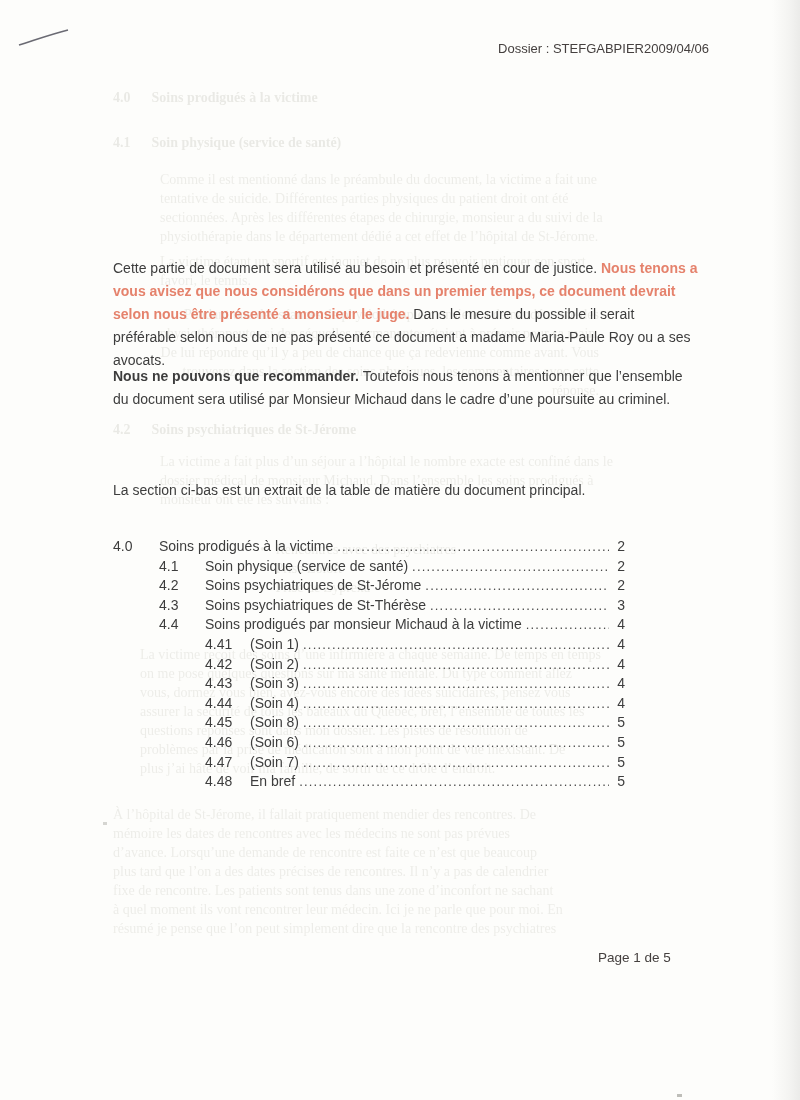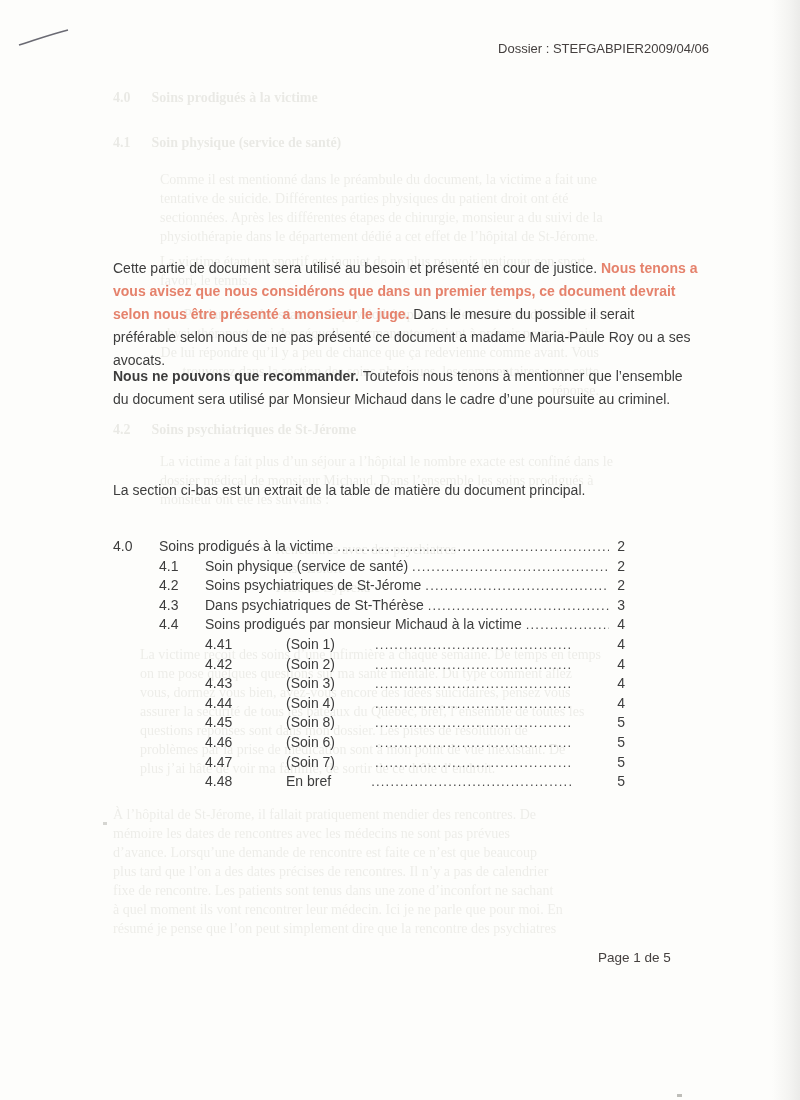--- a/index.html
+++ b/index.html
@@ -27,21 +27,21 @@
   .p1{top:173px;}
   .p2{top:249px;margin-top:8px;}
   .p3{top:365px;}
   .p-intro{top:479px;}
   .accent{color:#e5826c;font-weight:bold;}
   .bold{font-weight:bold;}
   
   .toc{position:absolute;top:537px;left:113px;width:512px;font-size:14px;}
   .toc-row{display:flex;align-items:baseline;height:19.6px;line-height:19.6px;white-space:nowrap;}
   .toc-row.lvl1{padding-left:46px;}
-  .toc-row.lvl2{padding-left:92px;gap:36px;}
+  .toc-row.lvl2{padding-left:92px;}
   .toc-num{flex:0 0 46px;}
   .toc-row.lvl2 .toc-num{flex:0 0 45px;}
   .toc-label{flex:0 0 auto;padding-right:4px;}
   .toc-leader{flex:1 1 auto;overflow:hidden;white-space:nowrap;
               font-size:13px;letter-spacing:1.2px;color:#4a4a4a;}
   .toc-page{flex:0 0 16px;text-align:right;}
   .page-footer{position:absolute;top:950px;left:598px;font-size:13.5px;color:#45403f;}
 </style>
 </head>
 <body>
@@ -119,21 +119,21 @@
           <span class="toc-page">2</span>
         </div>
         <div class="toc-row lvl1">
           <span class="toc-num">4.2</span>
           <span class="toc-label">Soins psychiatriques de St-Jérome</span>
           <span class="toc-leader">............................................................................................................................................................................................................................</span>
           <span class="toc-page">2</span>
         </div>
         <div class="toc-row lvl1">
           <span class="toc-num">4.3</span>
-          <span class="toc-label">Dans psychiatriques de St-Thérèse</span>
+          <span class="toc-label">Soins psychiatriques de St-Thérèse</span>
           <span class="toc-leader">............................................................................................................................................................................................................................</span>
           <span class="toc-page">3</span>
         </div>
         <div class="toc-row lvl1">
           <span class="toc-num">4.4</span>
           <span class="toc-label">Soins prodigués par monsieur Michaud à la victime</span>
           <span class="toc-leader">............................................................................................................................................................................................................................</span>
           <span class="toc-page">4</span>
         </div>
         <div class="toc-row lvl2">

